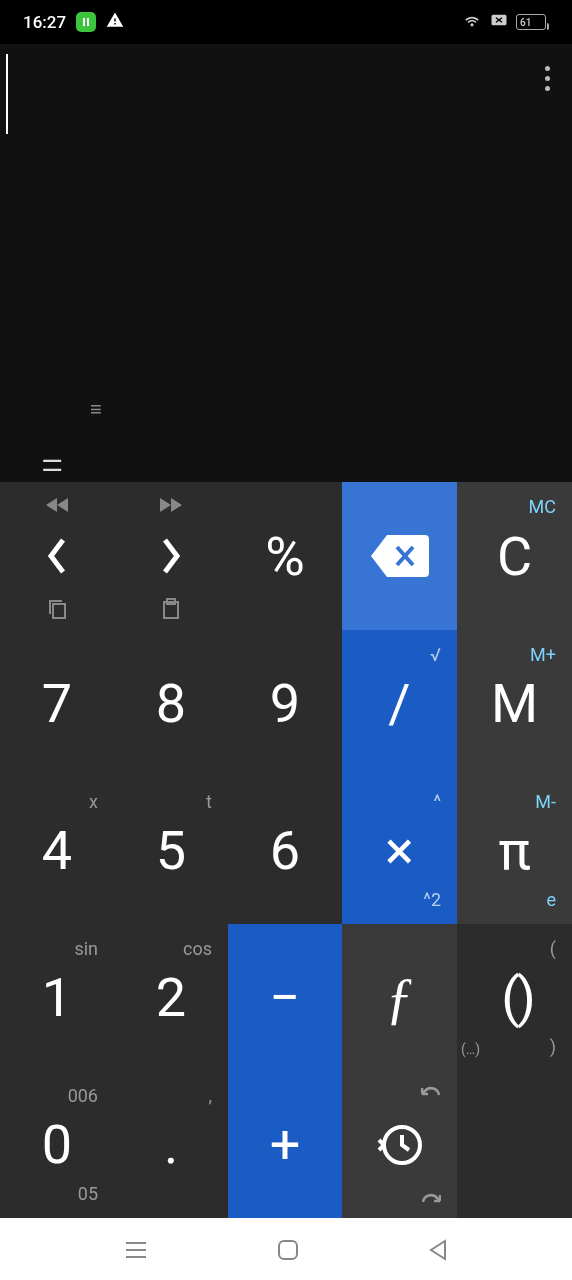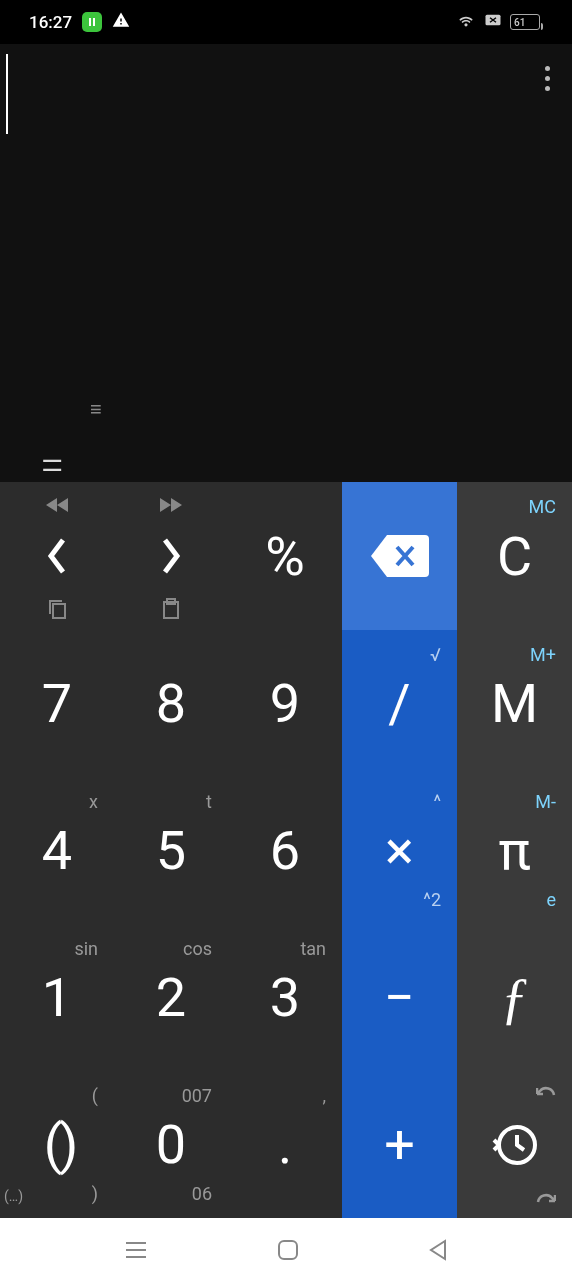--- a/index.html
+++ b/index.html
@@ -1,19 +1,19 @@
 <!DOCTYPE html>
 <html><head>
 <meta charset="utf-8">
 <style>
   * { box-sizing: border-box; margin: 0; padding: 0; }
   html, body { width: 572px; height: 1280px; background: #000; font-family: -apple-system, Roboto, sans-serif; color: #fff; overflow: hidden; }
   
   
-  .status-bar { height: 44px; display: flex; align-items: center; justify-content: space-between; padding: 0 29px; background: #000; font-size: 17px; font-weight: 500; }
+  .status-bar { height: 44px; display: flex; align-items: center; justify-content: space-between; padding: 0 23px; background: #000; font-size: 17px; font-weight: 500; }
   .status-left { display: flex; align-items: center; gap: 10px; }
   .status-right { display: flex; align-items: center; gap: 8px; }
   .green-badge { width: 20px; height: 20px; background: #3cc43c; border-radius: 5px; display: flex; align-items: center; justify-content: center; font-size: 11px; }
   .warn-icon { font-size: 18px; }
   .battery-wrap { position: relative; display: flex; align-items: flex-end; }
   .battery-box { width: 30px; height: 16px; border: 1.5px solid #aaa; border-radius: 3px; position: relative; display: flex; align-items: center; font-size: 10px; padding-left: 3px; color: #ccc; }
   .battery-tip { width: 2px; height: 7px; background: #aaa; border-radius: 0 2px 2px 0; margin-left: 1px; }
   
   
   .display { height: 438px; background: #111; position: relative; }
@@ -193,41 +193,37 @@
   </div>
 
   <div class="key">
     <span class="key-sup tr">sin</span>
     <span class="key-main">1</span>
   </div>
   <div class="key">
     <span class="key-sup tr">cos</span>
     <span class="key-main">2</span>
   </div>
-  <div class="key">
-    <span class="key-sup tr">tan</span>
-    <span class="key-main">3</span>
-  </div>
   <div class="key col-blue">
     <span class="key-main">−</span>
   </div>
   <div class="key col-dgrey">
     <span class="key-main f-italic">ƒ</span>
   </div>
 
   <div class="key">
     <span class="key-sup tr">(</span>
     <span class="key-main" style="letter-spacing:-8px">( )</span>
     <span class="key-sup br">)</span>
     <span class="key-sup bl" style="left:4px;font-size:14px">(…)</span>
   </div>
   <div class="key">
-    <span class="key-sup tr">007</span>
+    <span class="key-sup tr">006</span>
     <span class="key-main">0</span>
-    <span class="key-sup br">06</span>
+    <span class="key-sup br">05</span>
   </div>
   <div class="key">
     <span class="key-sup tr">,</span>
     <span class="key-main">.</span>
   </div>
   <div class="key col-blue">
     <span class="key-main">+</span>
   </div>
   <div class="key col-dgrey">
     <span class="key-sup tr">

